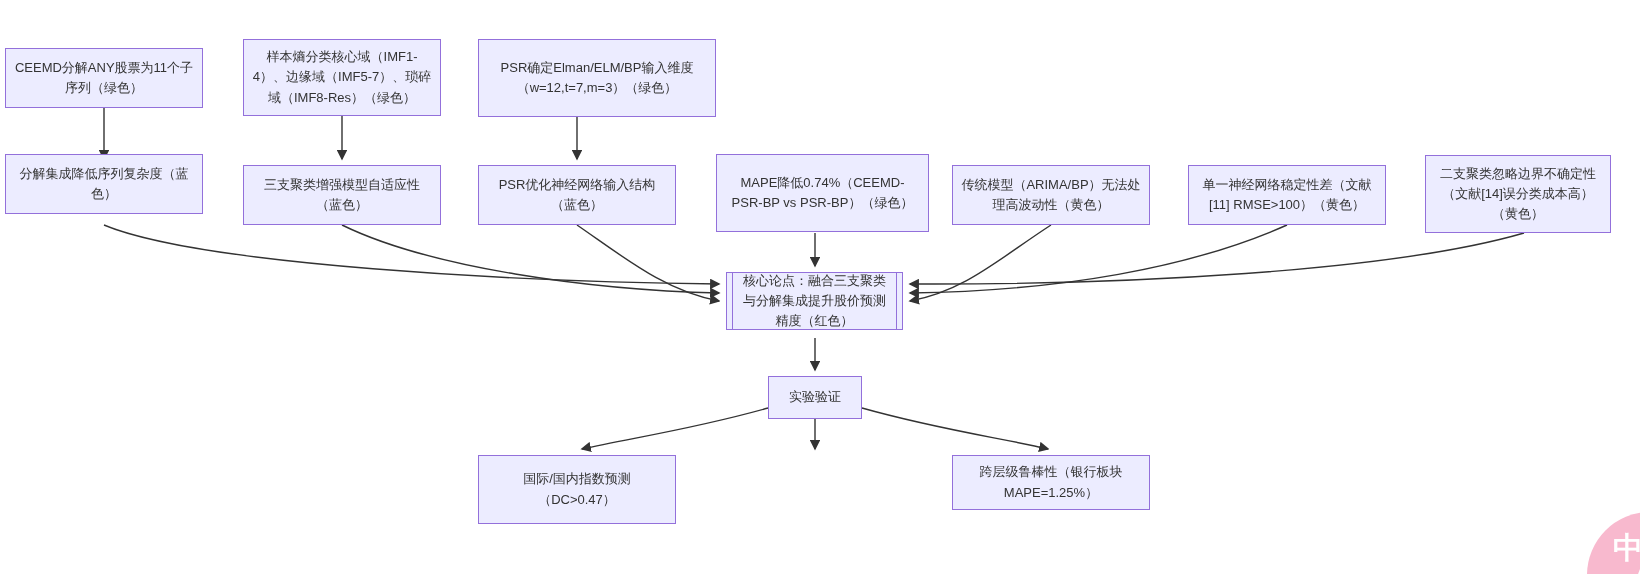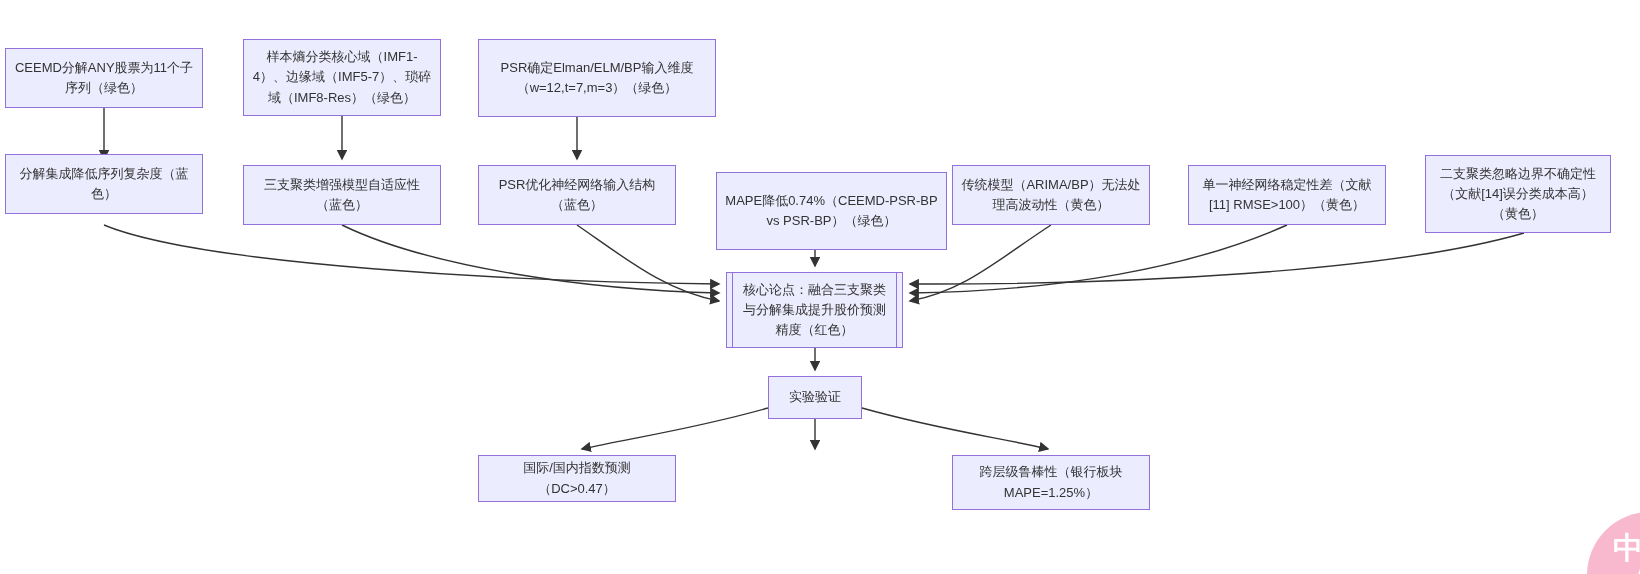--- a/index.html
+++ b/index.html
@@ -76,42 +76,42 @@
 
   <div class="node" style="left:5px;top:154px;width:198px;height:60px">
     <span class="lbl">分解集成降低序列复杂度（蓝色）</span>
   </div>
   <div class="node" style="left:478px;top:165px;width:198px;height:60px">
     <span class="lbl">PSR优化神经网络输入结构（蓝色）</span>
   </div>
   <div class="node" style="left:243px;top:165px;width:198px;height:60px">
     <span class="lbl">三支聚类增强模型自适应性（蓝色）</span>
   </div>
-  <div class="node" style="left:716px;top:172px;width:231px;height:78px">
+  <div class="node" style="left:716px;top:154px;width:213px;height:78px">
     <span class="lbl">MAPE降低0.74%（CEEMD-PSR-BP vs PSR-BP）（绿色）</span>
   </div>
   <div class="node" style="left:952px;top:165px;width:198px;height:60px">
     <span class="lbl">传统模型（ARIMA/BP）无法处理高波动性（黄色）</span>
   </div>
   <div class="node" style="left:1188px;top:165px;width:198px;height:60px">
     <span class="lbl">单一神经网络稳定性差（文献[11] RMSE&gt;100）（黄色）</span>
   </div>
   <div class="node" style="left:1425px;top:155px;width:186px;height:78px">
     <span class="lbl">二支聚类忽略边界不确定性（文献[14]误分类成本高）（黄色）</span>
   </div>
 
-  <div class="node subroutine" style="left:726px;top:272px;width:177px;height:76px;padding:3px 12px">
+  <div class="node subroutine" style="left:726px;top:272px;width:177px;height:58px;padding:3px 12px">
     <span class="lbl">核心论点：融合三支聚类与分解集成提升股价预测精度（红色）</span>
   </div>
 
   <div class="node" style="left:768px;top:376px;width:94px;height:43px">
     <span class="lbl">实验验证</span>
   </div>
 
-  <div class="node" style="left:478px;top:455px;width:198px;height:47px">
+  <div class="node" style="left:478px;top:455px;width:198px;height:69px">
     <span class="lbl">国际/国内指数预测（DC&gt;0.47）</span>
   </div>
   <div class="node" style="left:952px;top:455px;width:198px;height:55px">
     <span class="lbl">跨层级鲁棒性（银行板块 MAPE=1.25%）</span>
   </div>
 
   <button class="float-btn">
     <span class="g1">中</span>
     <span class="g2">A</span>
   </button>

